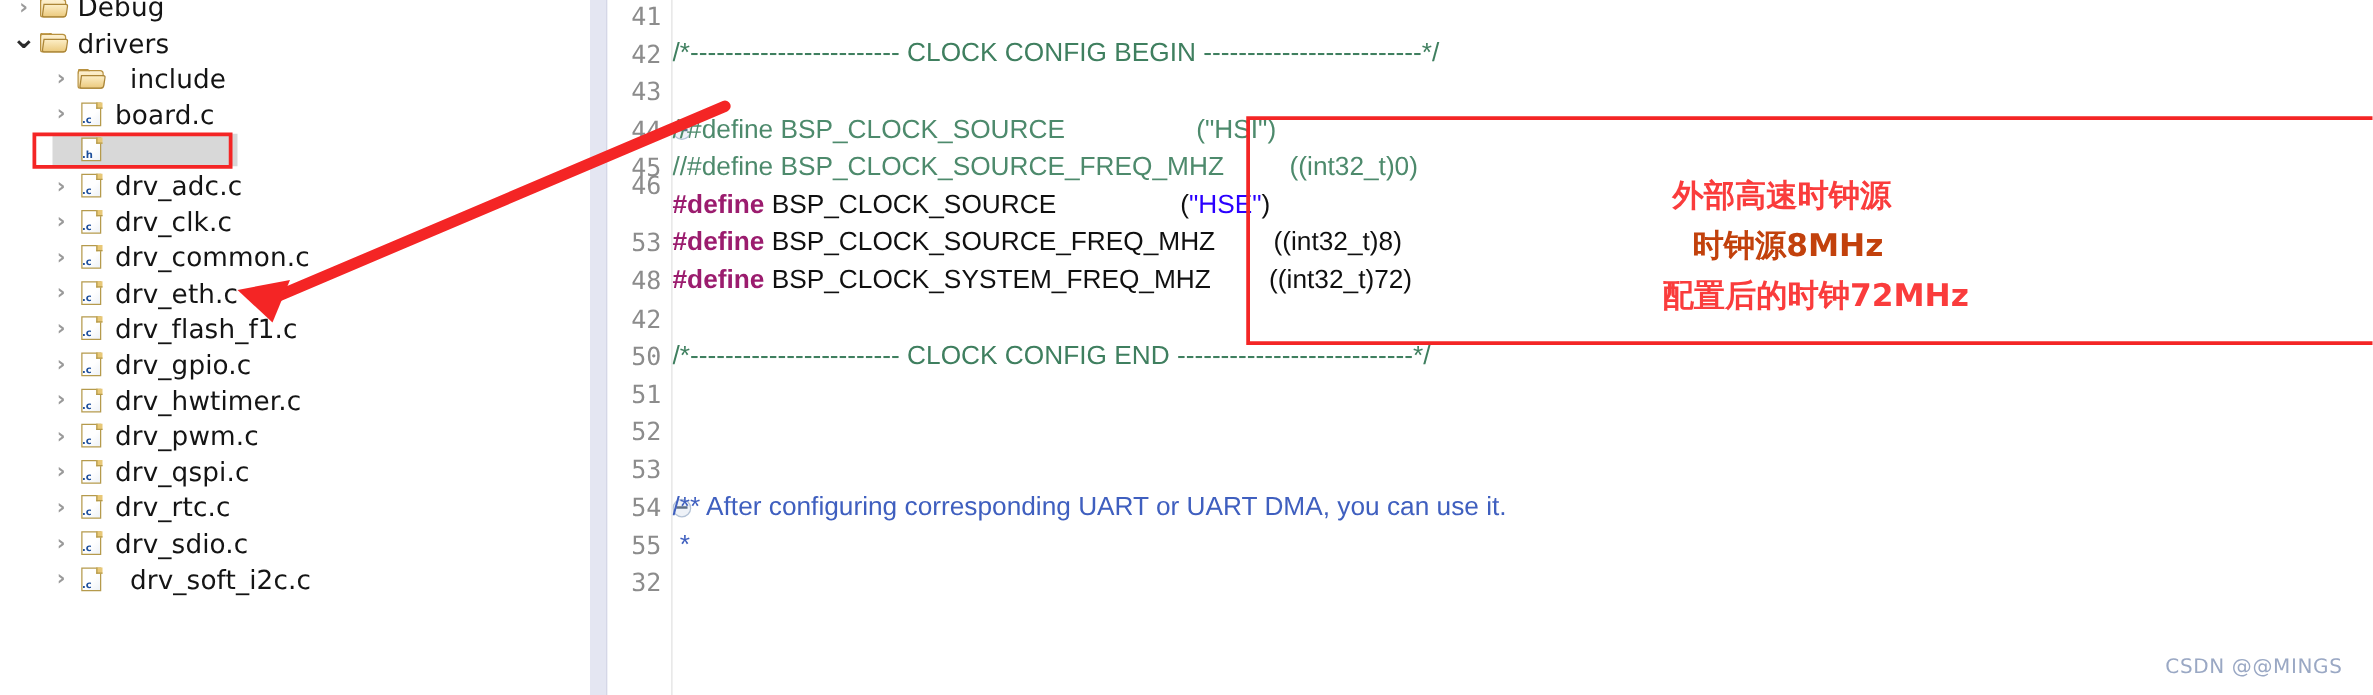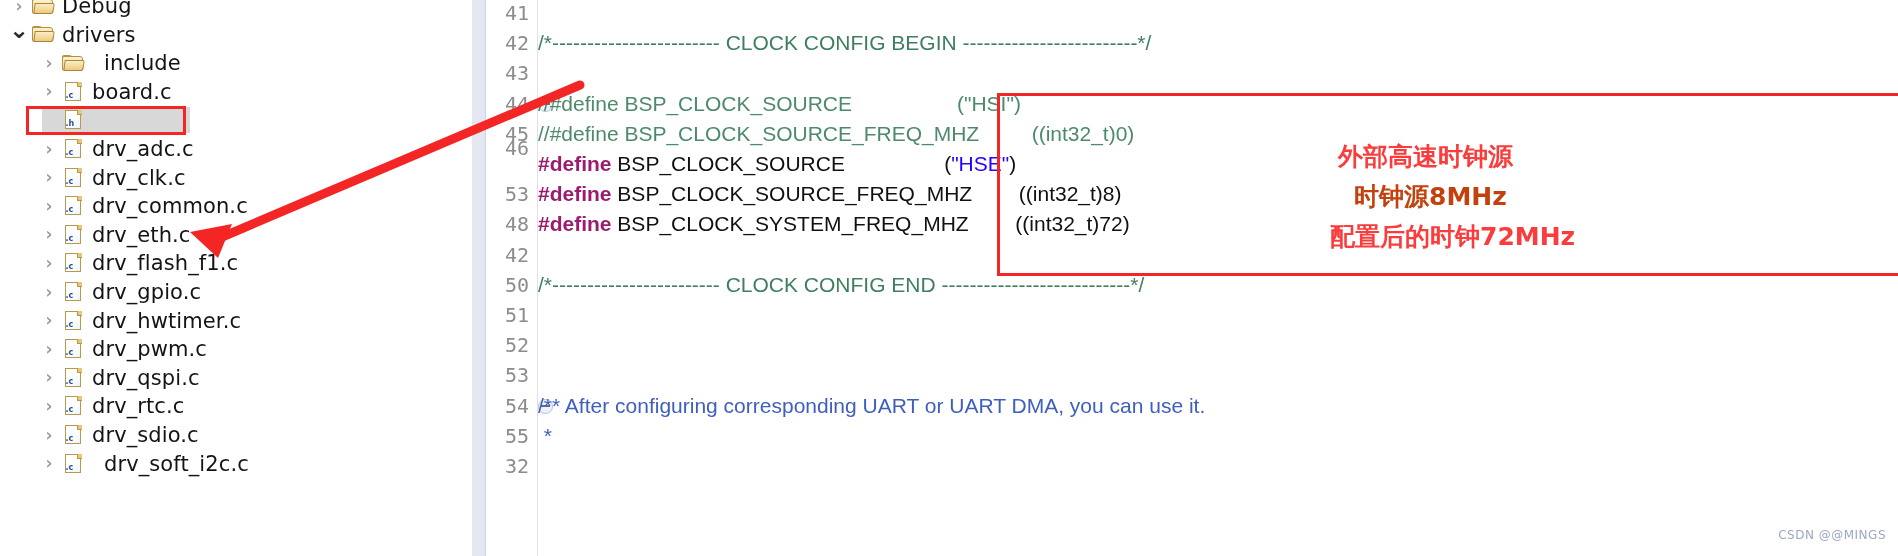--- a/index.html
+++ b/index.html
@@ -128,23 +128,23 @@
   #arrow{position:absolute;left:170px;top:80px;width:420px;height:190px;pointer-events:none;}
 
   
   .zh{
     position:absolute;color:#fa3c3c;font-weight:700;
     font-size:25px;line-height:30px;white-space:nowrap;
     font-family:"DejaVu Sans","Liberation Sans",sans-serif;
   }
   
   #watermark{
-    position:absolute;right:12px;bottom:14px;
+    position:absolute;right:24px;bottom:14px;
     font-family:"DejaVu Sans","Liberation Sans",sans-serif;
-    font-size:12px;color:#9aa8c4;letter-spacing:0.5px;
+    font-size:16px;color:#9aa8c4;letter-spacing:0.5px;
   }
 </style>
 </head>
 <body>
 
 <div id="app">
 
   <div id="explorer">
     <div id="tree">
         <div class="tree-row" style="position: absolute; left: 0px; top: -8px; padding-left: 8px;">

